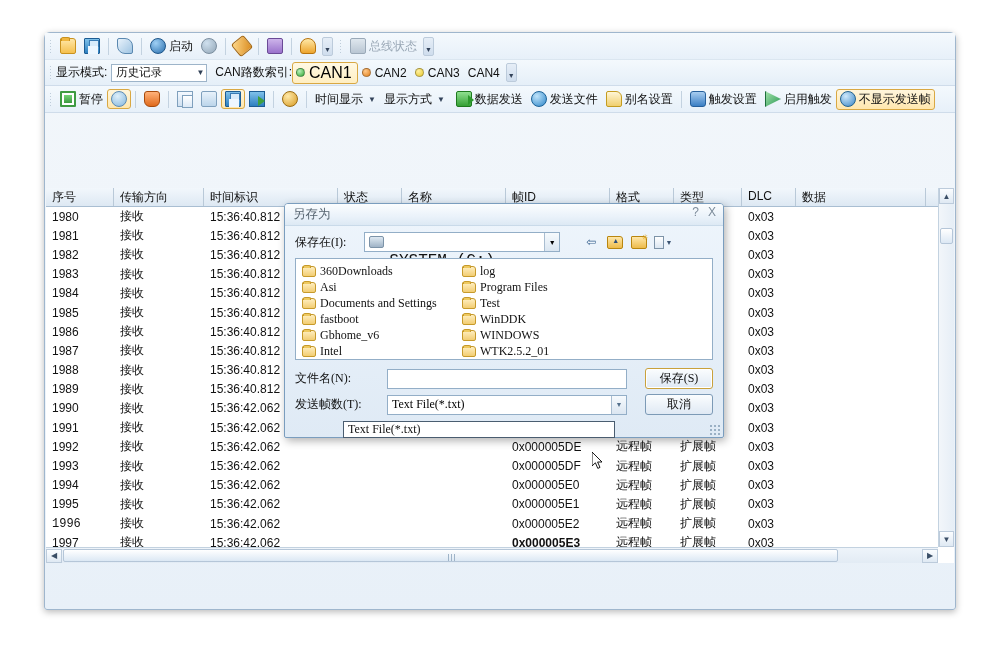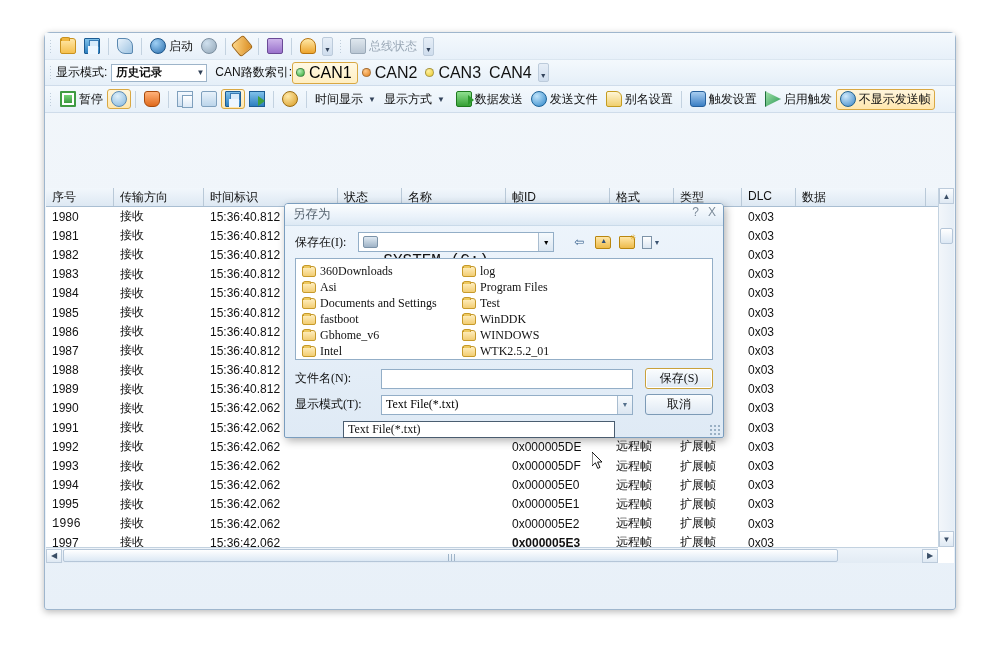--- a/index.html
+++ b/index.html
@@ -115,28 +115,28 @@
   .ico-nodisp{ background:radial-gradient(circle at 35% 30%,#cfe9fb,#3a86c6); border-radius:50%; border:1px solid #24638f; }
   .cap { font-size:12px; color:#111; white-space:nowrap; }
   .caret { font-size:8px; color:#33435a; margin-left:2px;}
 
   
   .modebar { height:26px; display:flex; align-items:center; padding-left:4px;
     background: linear-gradient(180deg,#f4f9fd,#e5eff8); border-bottom:1px solid #cfdcea;}
   .combo {
     width:96px; height:18px; background:#fff; border:1px solid #9db4c9;
     display:flex; align-items:center; justify-content:space-between; padding:0 2px 0 4px;
-    font-size:11.5px; color:#111; margin:0 4px;font-weight:bold;
+    font-size:11.5px; color:#111; margin:0 4px;
   }
   .combo .cv{ overflow:hidden; white-space:nowrap;}
   .combo .carr{font-size:8px; color:#2f3f55;}
   .canbox { border:1px solid #d9a843; border-radius:3px; background:linear-gradient(180deg,#fff8e4,#ffeec1);
             padding:1px 5px 1px 3px; display:flex; align-items:center; gap:4px; }
   .led { width:9px;height:9px;border-radius:50%; display:inline-block; border:1px solid rgba(0,0,0,.3);}
-  .canitem { display:flex; align-items:center; gap:4px; padding:1px 4px; font-size:16px; color:#111; }
+  .canitem { display:flex; align-items:center; gap:4px; padding:1px 4px; font-size:12px; color:#111; }
 
   
   .tabstrip { height:21px; display:flex; align-items:flex-end; padding-left:8px; gap:2px;
     background:linear-gradient(180deg,#eaf2fa,#dfe9f4); border-bottom:1px solid #8fb0cc; position:relative;}
   .tab { height:19px; padding:0 9px; font-size:11.5px; display:flex;align-items:center;
     border:1px solid #9fb6cd; border-bottom:none; border-radius:5px 5px 0 0; color:#1b1b1b;}
   .tab.t-can { background:#ffffff; font-weight:bold; border-bottom:1px solid #fff; transform:skewX(0deg); }
   .tab.t-script { background:linear-gradient(180deg,#ffeaa0,#ffd45e); }
   .tab.t-default { background:linear-gradient(180deg,#e4e0d6,#d3cec1); }
   .tab.t-ican { background:linear-gradient(180deg,#ffd8d2,#ffc1b7); }
@@ -176,21 +176,21 @@
   .dialog { position:absolute; left:284px; top:203px; width:440px; height:235px;
     background:linear-gradient(180deg,#eef5fc,#dfeaf5);
     border:1px solid #7a9dbe; border-radius:4px 4px 2px 2px;
     box-shadow: 2px 3px 9px rgba(0,0,0,0.30); }
   .dlg-title { height:22px; display:flex; align-items:center; padding-left:8px; position:relative;
     background:linear-gradient(180deg,#fbfdfe 0%,#eaf2fa 60%,#dde9f4 100%);
     border-bottom:1px solid #c9dae9; border-radius:3px 3px 0 0; }
   .dlg-title .t { font-size:12.5px; color:#55636f; }
   .dlg-btns { position:absolute; right:7px; top:1px; display:flex; gap:9px; }
   .dlg-btns span { font-size:12px; color:#7d8c9b; }
-  .dlg-row { display:flex; align-items:center; padding:6px 10px 0 10px; gap:12px; }
+  .dlg-row { display:flex; align-items:center; padding:6px 10px 0 10px; gap:18px; }
   .dlg-lbl { font-size:12px; color:#111; font-family:"Liberation Serif", serif; white-space:nowrap; }
   .lookin {
     flex:1; height:20px; background:#fff; border:1px solid #93aec7;
     display:flex; align-items:center; padding-left:4px; gap:5px; position:relative;
   }
   .drv { width:15px; height:12px; background:linear-gradient(180deg,#dfe9f2,#9fb3c6); border:1px solid #7c93a8; border-radius:2px; }
   .lookin .txt { font-size:16px; font-family:Liberation Mono, monospace; color:#111;margin-top:38px; }
   .lookin .dd { position:absolute; right:0; top:0; bottom:0; width:15px;
     background:linear-gradient(180deg,#f6fafd,#dbe6f1); border-left:1px solid #a9bdd0;
     display:flex;align-items:center;justify-content:center;font-size:7px;color:#5b7governor;}
@@ -721,21 +721,21 @@
         </div>
     </div>
 
     <div class="dlg-row" style="padding-top:8px">
       <span class="dlg-lbl" style="width:74px">文件名(N):</span>
       <input class="dlg-field" style="padding-left: 4px; font-size: 12px; font-family: &quot;Liberation Serif&quot;, serif;" value="">
       <div class="dlg-btn def">保存(S)</div>
     </div>
 
     <div class="dlg-row" style="padding-top:5px">
-      <span class="dlg-lbl" style="width:74px">显示模式(T):</span>
+      <span class="dlg-lbl" style="width:74px">发送帧数(T):</span>
       <div class="dlg-combo">
         <span>Text File(*.txt)</span>
         <span class="dd">▼</span>
       </div>
       <div class="dlg-btn">取消</div>
     </div>
 
     <div class="dlg-grip"></div>
   </div>
 

